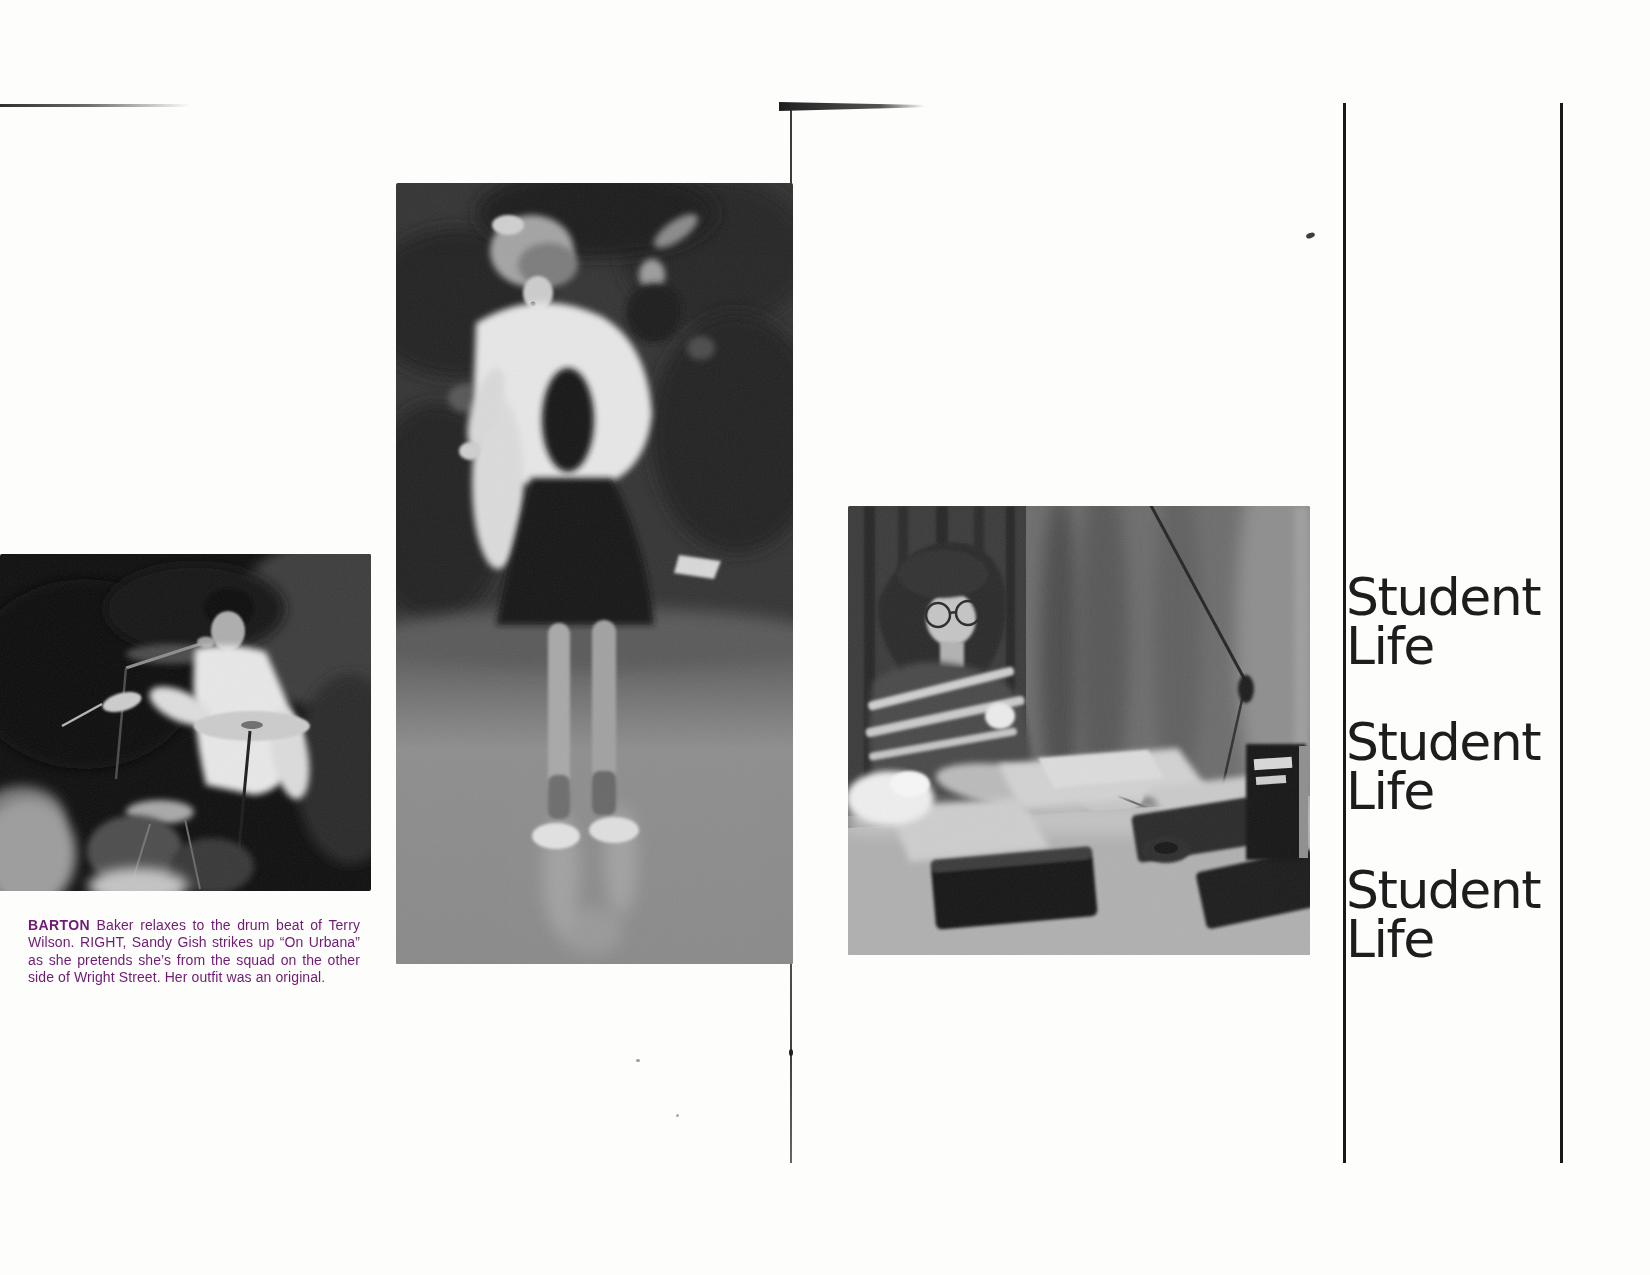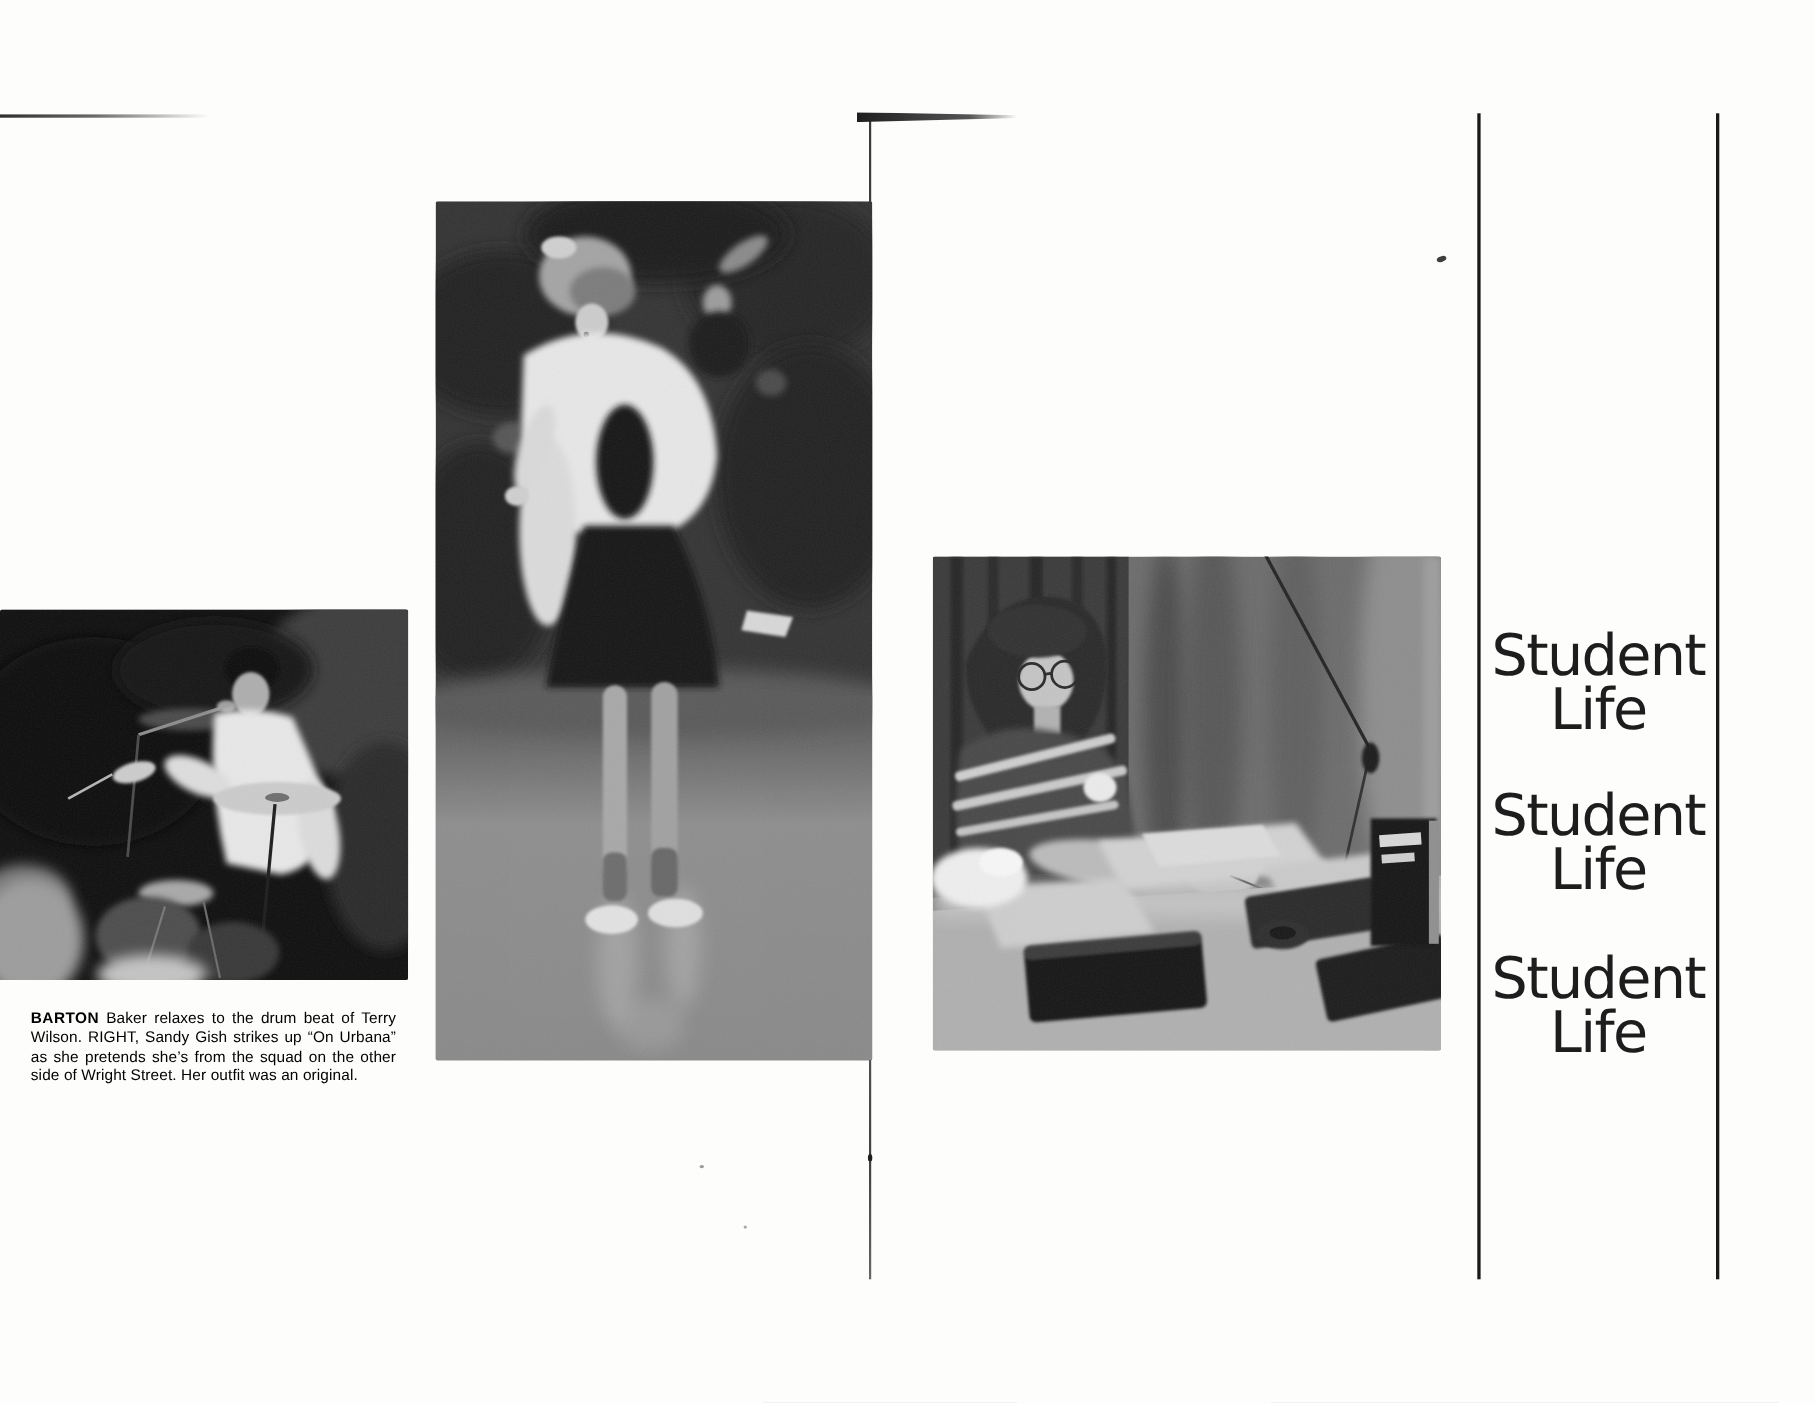--- a/index.html
+++ b/index.html
@@ -35,36 +35,36 @@
   figure{margin:0;position:absolute;padding:0;}
   .photo-left  {left:0;   top:554px; width:371px;height:337px;}
   .photo-middle{left:396px;top:183px; width:397px;height:781px;}
   .photo-right {left:848px;top:506px; width:462px;height:449px;}
   figure svg{display:block;width:100%;height:100%;border-radius:2px;}
   
   .caption{
     position:absolute;
     font-size:14px;line-height:17.3px;
     text-align:justify;
-    color:#000000;
+    color:#701a75;
     letter-spacing:.1px;
   }
   .caption .lead{font-weight:700;letter-spacing:.4px;}
   .caption-left {left:28px; top:903px; width:332px;}
   .caption-right{left:850px;top:971px;width:470px;}
   
   .rule{position:absolute;width:2.5px;background:#191919;top:103px;height:1060px;}
   .rule-left {left:1343px;}
   .rule-right{left:1560px;}
   .heading{
     position:absolute;left:1346px;width:214px;
     font-family:"DejaVu Sans", sans-serif;
     font-size:52px;line-height:49px;
     letter-spacing:-1.5px;
-    text-align:center;color:#1d1d1d;
+    text-align:left;color:#1d1d1d;
     font-weight:400;
   }
   .heading-1{top:573px;}
   .heading-2{top:718px;}
   .heading-3{top:866px;}
 </style>
 </head>
 <body>
 
 <div class="page">

